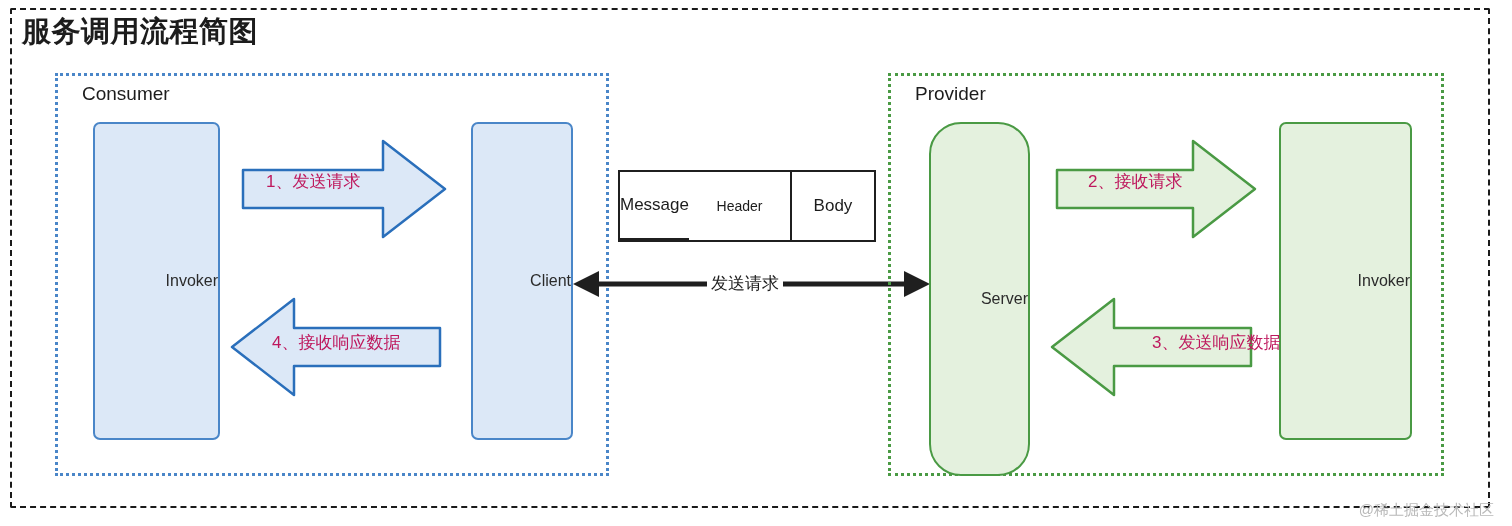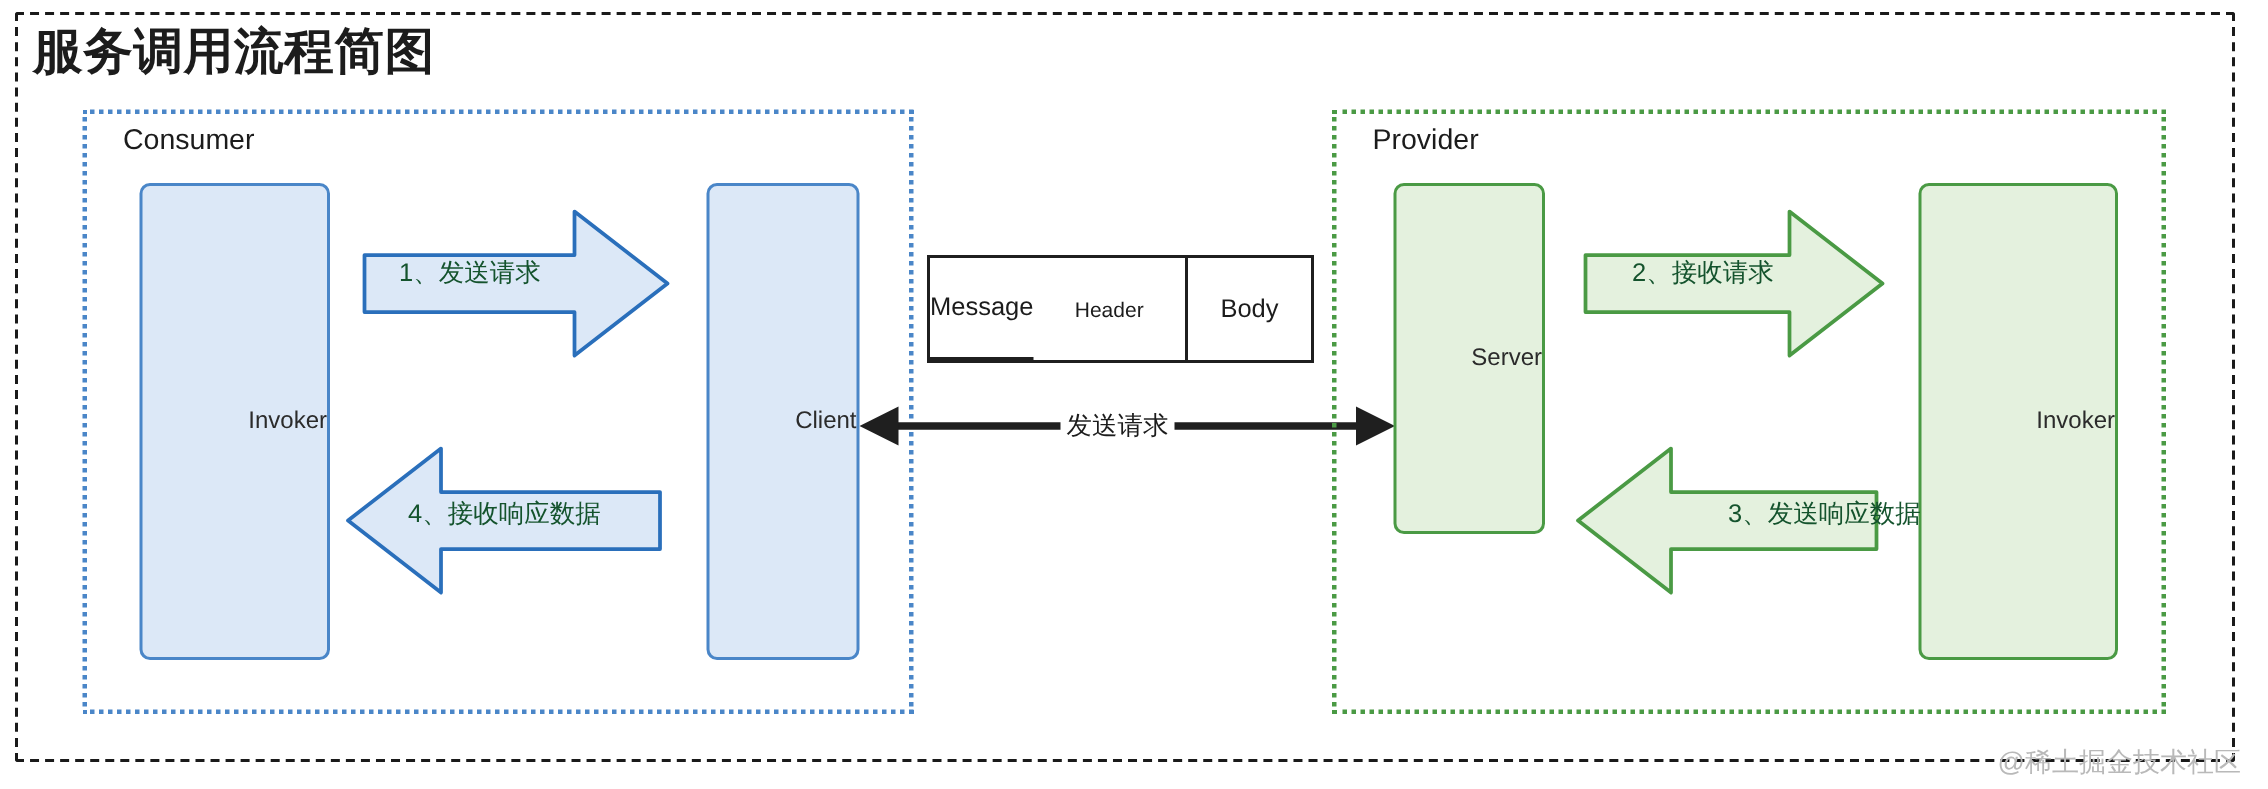--- a/index.html
+++ b/index.html
@@ -29,21 +29,21 @@
     box-sizing: border-box;
     border: 2.5px dashed #1a1a1a;
     border-radius: 2px;
   }
 
   
   #diagram-title {
     position: absolute;
     left: 22px;
     top: 12px;
-    font-size: 33px;
+    font-size: 29px;
     font-weight: bold;
     letter-spacing: 0.5px;
     color: #1c1c1c;
     white-space: nowrap;
   }
 
   
   .group-box {
     position: absolute;
     box-sizing: border-box;
@@ -86,32 +86,32 @@
   .node.blue {
     background: #dce8f7;
     border: 2.5px solid #4a86c8;
   }
   .node.green {
     background: #e4f1de;
     border: 2.5px solid #4a9a44;
   }
   #node-consumer-invoker { left: 93px;  top: 122px; width: 127px; height: 318px; }
   #node-client           { left: 471px; top: 122px; width: 102px; height: 318px; }
-  #node-server           { left: 929px; top: 122px; width: 101px; height: 234px; }
+  #node-server           { left: 929px; top: 122px; width: 101px; height: 354px; border-radius: 32px; }
   #node-provider-invoker { left: 1279px;top: 122px; width: 133px; height: 318px; }
 
   
   .block-arrow {
     position: absolute;
   }
   .block-arrow svg { display: block; overflow: visible; }
   .arrow-label {
     position: absolute;
     font-size: 17px;
-    color: #14532d;
+    color: #be185d;
     white-space: nowrap;
     pointer-events: none;
   }
 
   #arrow-1 { left: 243px; top: 141px; width: 202px; height: 96px; }
   #arrow-1-label { left: 266px; top: 170px; }
   #arrow-4 { left: 232px; top: 299px; width: 208px; height: 96px; }
   #arrow-4-label { left: 272px; top: 331px; }
   #arrow-2 { left: 1057px; top: 141px; width: 198px; height: 96px; }
   #arrow-2-label { left: 1088px; top: 170px; }
@@ -180,21 +180,21 @@
     background: #ffffff;
     padding: 0 4px;
     white-space: nowrap;
   }
 
   
   #watermark {
     position: absolute;
     right: 18px;
     bottom: 6px;
-    font-size: 18px;
+    font-size: 15px;
     color: #b9b9b9;
     white-space: nowrap;
     text-align: center;
   }
 </style>
 </head>
 <body>
 
 <div id="canvas">
 

